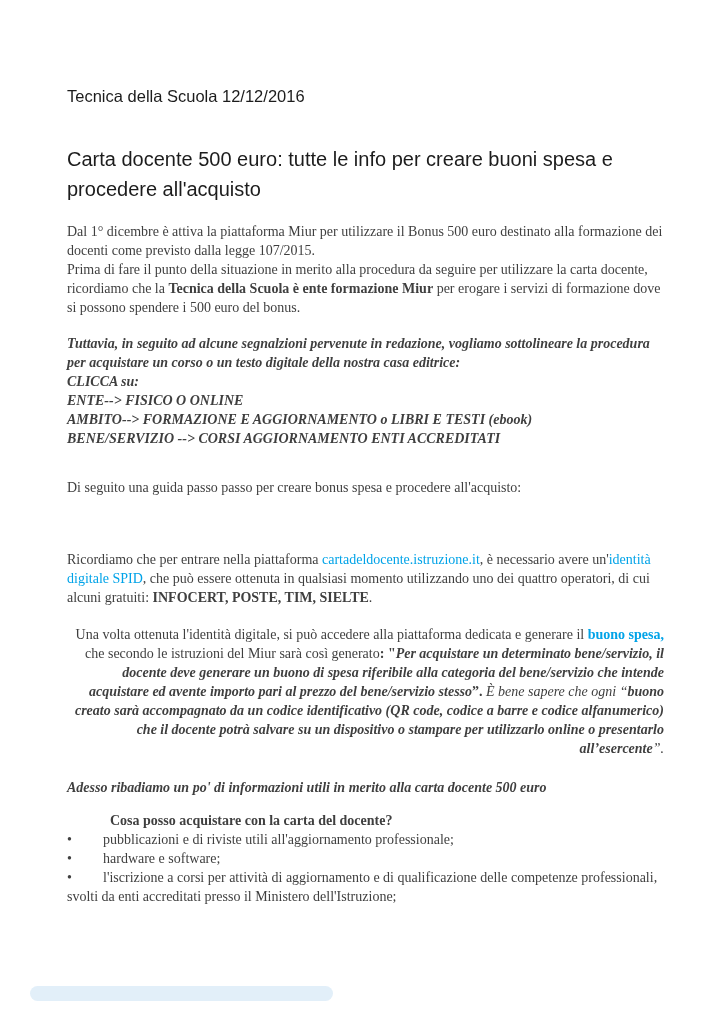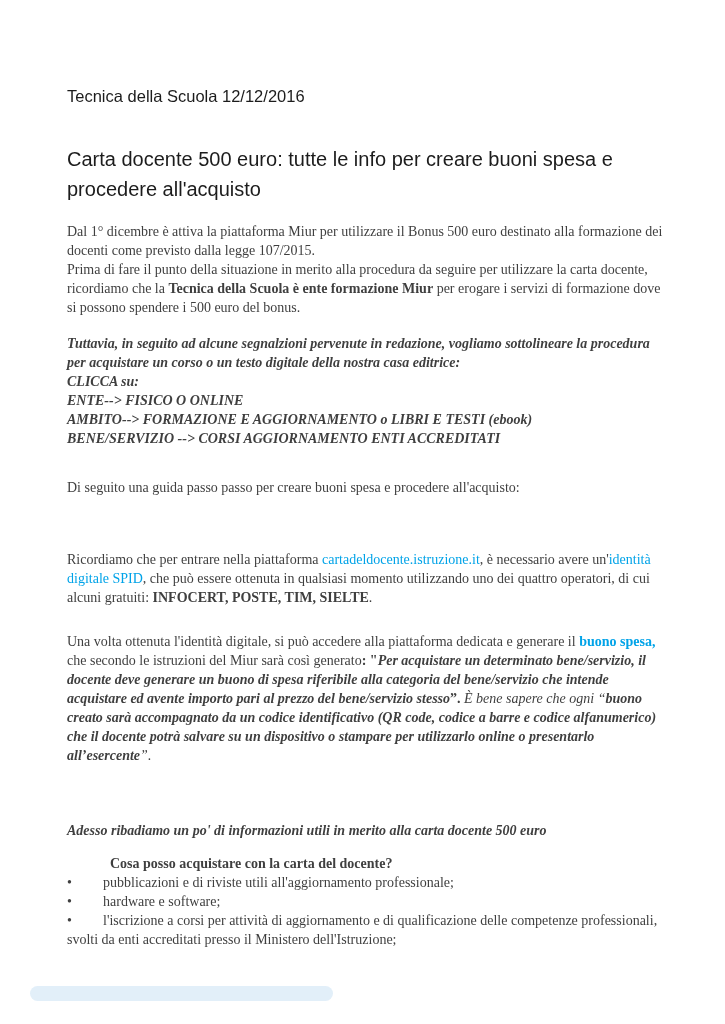--- a/index.html
+++ b/index.html
@@ -27,22 +27,22 @@
 
   .blk {
     font-size:14px; line-height:19px;
     color:#3f3f3f;
     white-space:pre-line;
   }
   .para-intro     { margin-top:18px; }
   .para-procedure { margin-top:17px; font-weight:700;font-style:italic; }
   .para-guide     { margin-top:30px; }
   .para-spid      { margin-top:53px; }
-  .para-buono     { margin-top:25px; }
-  .para-recap     { margin-top:56px; }
+  .para-buono     { margin-top:18px;text-align:right; }
+  .para-recap     { margin-top:20px; }
   .para-question  { margin-top:14px;margin-left:43px; }
   .bullet-item    { margin-top:0; }
 
   .s-n  {}
   .s-b  { font-weight:700; }
   .s-i  { font-style:italic; }
   .s-bi { font-weight:700; font-style:italic; }
   .s-link  { color:var(--link, #00a3e8); text-decoration:none; cursor:pointer; }
   .s-blink { color:var(--link, #00a3e8); font-weight:700; text-decoration:none; cursor:pointer; }
 
@@ -64,21 +64,21 @@
     <div class="doc-source">Tecnica della Scuola 12/12/2016</div>
     <h1 class="doc-title">Carta docente 500 euro: tutte le info per creare buoni spesa e procedere all'acquisto</h1>
     <div id="article-body">
         <p class="blk para-intro"><span class="s-n">Dal 1° dicembre è attiva la piattaforma Miur per utilizzare il Bonus 500 euro destinato alla formazione dei docenti come previsto dalla legge 107/2015.
 Prima di fare il punto della situazione in merito alla procedura da seguire per utilizzare la carta docente, ricordiamo che la </span><span class="s-b">Tecnica della Scuola è ente formazione Miur</span><span class="s-n"> per erogare i servizi di formazione dove si possono spendere i 500 euro del bonus.</span></p>
         <p class="blk para-procedure"><span class="s-b">Tuttavia, in seguito ad alcune segnalzioni pervenute in redazione, vogliamo sottolineare la procedura per acquistare un corso o un testo digitale della nostra casa editrice:
 CLICCA su:
 ENTE--&gt; FISICO O ONLINE
 AMBITO--&gt; FORMAZIONE E AGGIORNAMENTO o LIBRI E TESTI (ebook)
 BENE/SERVIZIO --&gt; CORSI AGGIORNAMENTO ENTI ACCREDITATI</span></p>
-        <p class="blk para-guide"><span class="s-n">Di seguito una guida passo passo per creare buoni spesa e procedere all'acquisto:</span></p>
+        <p class="blk para-guide"><span class="s-n">Di seguito una guida passo passo per creare bonus spesa e procedere all'acquisto:</span></p>
         <p class="blk para-spid"><span class="s-n">Ricordiamo che per entrare nella piattaforma </span><a class="s-link">cartadeldocente.istruzione.it</a><span class="s-n">, è necessario avere un'</span><a class="s-link">identità digitale SPID</a><span class="s-n">, che può essere ottenuta in qualsiasi momento utilizzando uno dei quattro operatori, di cui alcuni gratuiti: </span><span class="s-b">INFOCERT, POSTE, TIM, SIELTE</span><span class="s-n">.</span></p>
         <p class="blk para-buono"><span class="s-n">Una volta ottenuta l'identità digitale, si può accedere alla piattaforma dedicata e generare il </span><a class="s-blink">buono spesa,</a><span class="s-n"> che secondo le istruzioni del Miur sarà così generato</span><span class="s-b">: "</span><span class="s-bi">Per acquistare un determinato bene/servizio, il docente deve generare un buono di spesa riferibile alla categoria del bene/servizio che intende acquistare ed avente importo pari al prezzo del bene/servizio stesso</span><span class="s-b">”.</span><span class="s-i"> È bene sapere che ogni “</span><span class="s-bi">buono creato sarà accompagnato da un codice identificativo (QR code, codice a barre e codice alfanumerico) che il docente potrà salvare su un dispositivo o stampare per utilizzarlo online o presentarlo all’esercente</span><span class="s-i">”.</span></p>
         <p class="blk para-recap"><span class="s-bi">Adesso ribadiamo un po' di informazioni utili in merito alla carta docente 500 euro</span></p>
         <p class="blk para-question"><span class="s-b">Cosa posso acquistare con la carta del docente?</span></p>
         <p class="blk bullet-item"><span class="bullet-glyph">•</span><span class="s-n">pubblicazioni e di riviste utili all'aggiornamento professionale;</span></p>
         <p class="blk bullet-item"><span class="bullet-glyph">•</span><span class="s-n">hardware e software;</span></p>
         <p class="blk bullet-item"><span class="bullet-glyph">•</span><span class="s-n">l'iscrizione a corsi per attività di aggiornamento e di qualificazione delle competenze professionali, svolti da enti accreditati presso il Ministero dell'Istruzione;</span></p>
       </div>
   </div>
   <div class="bottom-bar"></div>

